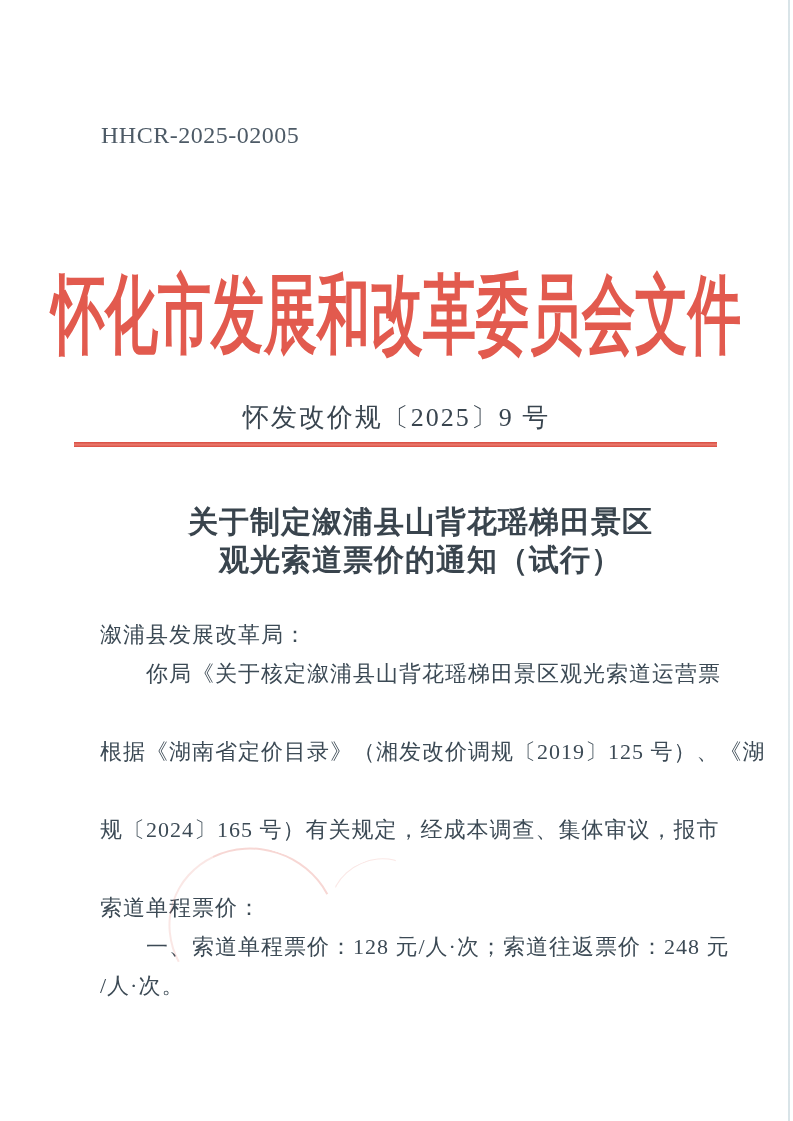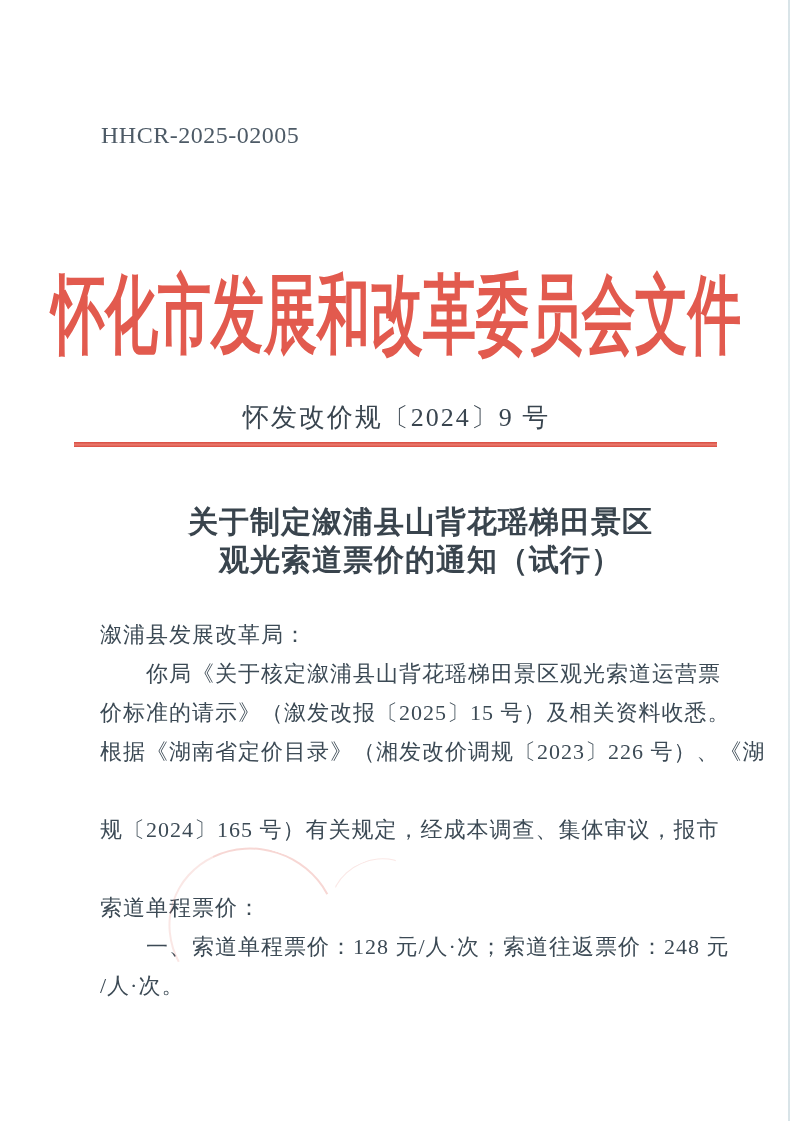--- a/index.html
+++ b/index.html
@@ -129,33 +129,32 @@
 </style>
 </head>
 <body>
 
 <div class="page">
 
   <div class="doc-code">HHCR-2025-02005</div>
 
   <div class="agency-banner">怀化市发展和改革委员会文件</div>
 
-  <div class="issue-number">怀发改价规〔2024〕9 号</div>
+  <div class="issue-number">怀发改价规〔2025〕9 号</div>
 
   <div class="red-rule"></div>
 
   <div class="doc-title">
     <div>关于制定溆浦县山背花瑶梯田景区</div>
     <div>观光索道票价的通知（试行）</div>
   </div>
 
   <div class="body-line" style="top:620px">溆浦县发展改革局：</div>
   <div class="body-line" style="top:659px">　　你局《关于核定溆浦县山背花瑶梯田景区观光索道运营票</div>
-  <div class="body-line" style="top:698px">价标准的请示》（溆发改报〔2025〕15 号）及相关资料收悉。</div>
-  <div class="body-line" style="top:737px">根据《湖南省定价目录》（湘发改价调规〔2023〕226 号）、《湖</div>
+  <div class="body-line" style="top:737px">根据《湖南省定价目录》（湘发改价调规〔2019〕125 号）、《湖</div>
   <div class="body-line" style="top:815px">规〔2024〕165 号）有关规定，经成本调查、集体审议，报市</div>
   <div class="body-line" style="top:893px">索道单程票价：</div>
   <div class="body-line" style="top:932px">　　一、索道单程票价：128 元/人·次；索道往返票价：248 元</div>
   <div class="body-line" style="top:971px">/人·次。</div>
 
   <div class="seal-bleed"></div>
   <div class="seal-bleed2"></div>
 
   <div class="scan-edge"></div>
 

